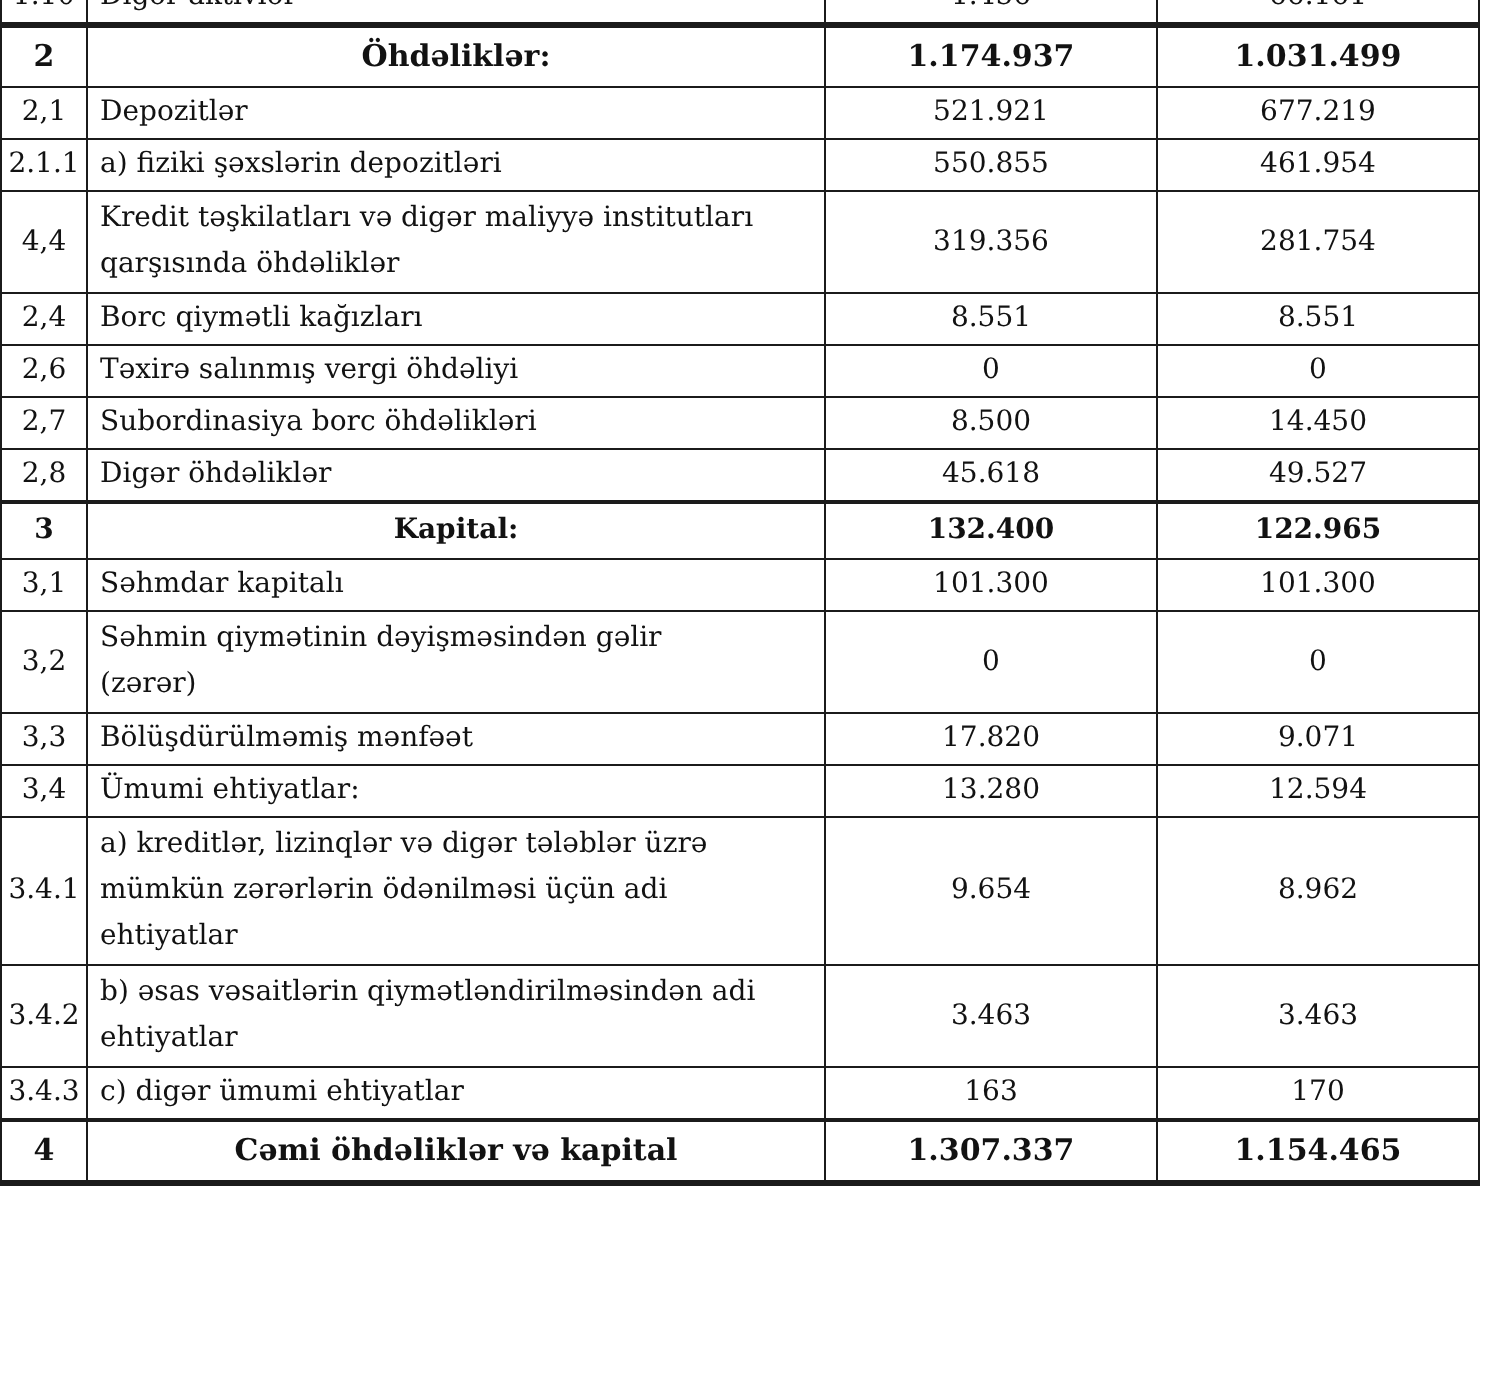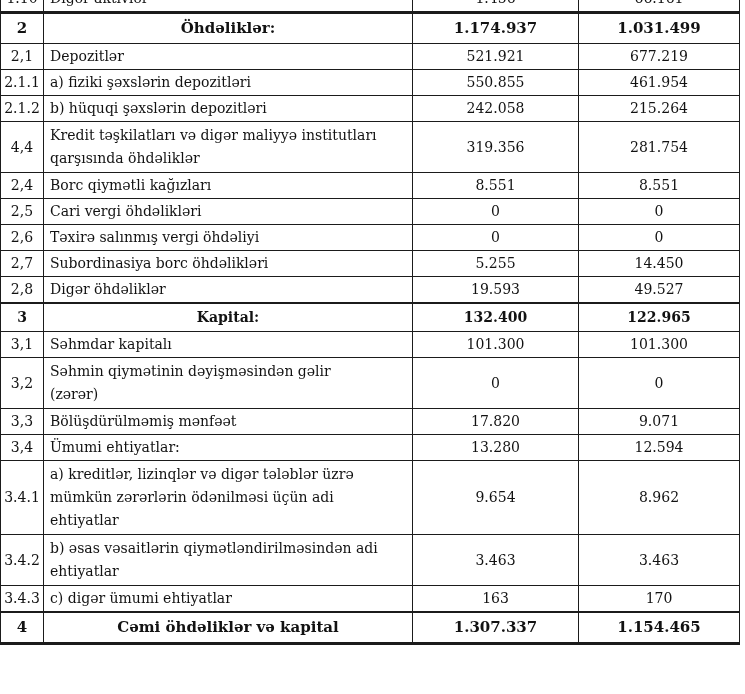--- a/index.html
+++ b/index.html
@@ -119,68 +119,56 @@
     <td class="c-val">677.219</td>
   </tr>
 
   <tr>
     <td class="c-num">2.1.1</td>
     <td class="c-label">a) fiziki şəxslərin depozitləri</td>
     <td class="c-val">550.855</td>
     <td class="c-val">461.954</td>
   </tr>
 
-  <tr>
-    <td class="c-num">2.1.2</td>
-    <td class="c-label">b) hüquqi şəxslərin depozitləri</td>
-    <td class="c-val">242.058</td>
-    <td class="c-val">215.264</td>
-  </tr>
 
 
   <tr>
     <td class="c-num">4,4</td>
     <td class="c-label multiline">Kredit təşkilatları və digər maliyyə institutları
 qarşısında öhdəliklər</td>
     <td class="c-val">319.356</td>
     <td class="c-val">281.754</td>
   </tr>
 
   <tr>
     <td class="c-num">2,4</td>
     <td class="c-label">Borc qiymətli kağızları</td>
     <td class="c-val">8.551</td>
     <td class="c-val">8.551</td>
   </tr>
 
-  <tr>
-    <td class="c-num">2,5</td>
-    <td class="c-label">Cari vergi öhdəlikləri</td>
-    <td class="c-val">0</td>
-    <td class="c-val">0</td>
-  </tr>
 
   <tr>
     <td class="c-num">2,6</td>
     <td class="c-label">Təxirə salınmış vergi öhdəliyi</td>
     <td class="c-val">0</td>
     <td class="c-val">0</td>
   </tr>
 
   <tr>
     <td class="c-num">2,7</td>
     <td class="c-label">Subordinasiya borc öhdəlikləri</td>
-    <td class="c-val">5.255</td>
+    <td class="c-val">8.500</td>
     <td class="c-val">14.450</td>
   </tr>
 
   <tr>
     <td class="c-num">2,8</td>
     <td class="c-label">Digər öhdəliklər</td>
-    <td class="c-val">19.593</td>
+    <td class="c-val">45.618</td>
     <td class="c-val">49.527</td>
   </tr>
 
   <tr class="section">
     <td class="c-num">3</td>
     <td class="c-label">Kapital:</td>
     <td class="c-val">132.400</td>
     <td class="c-val">122.965</td>
   </tr>
 

